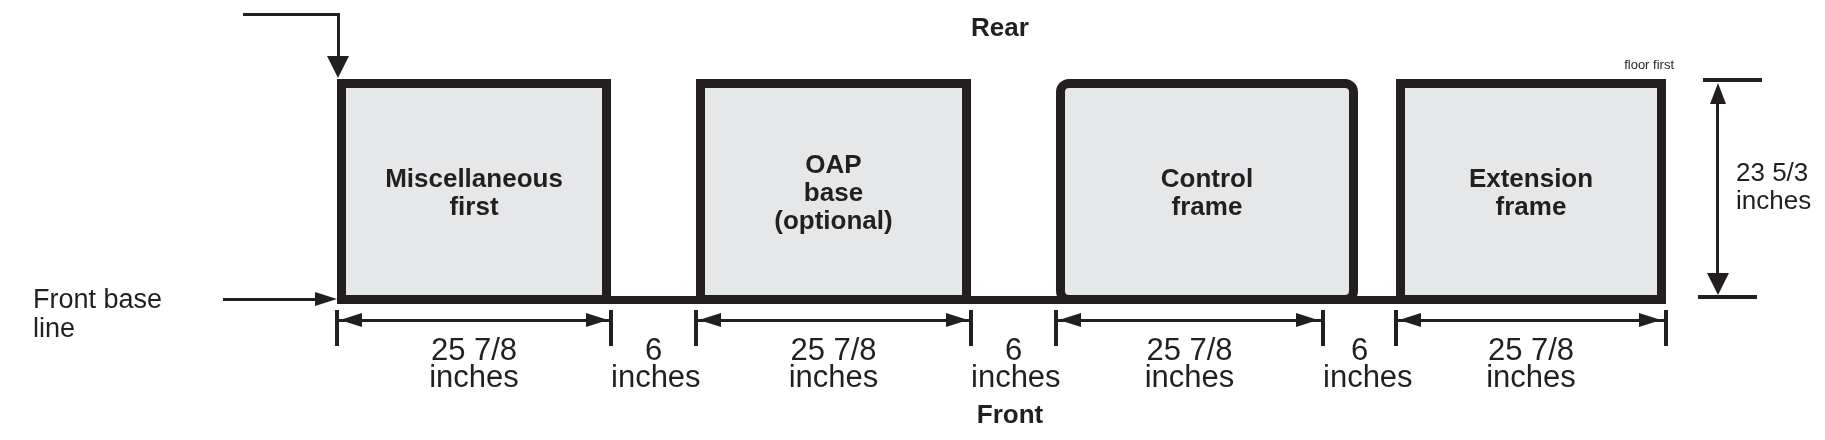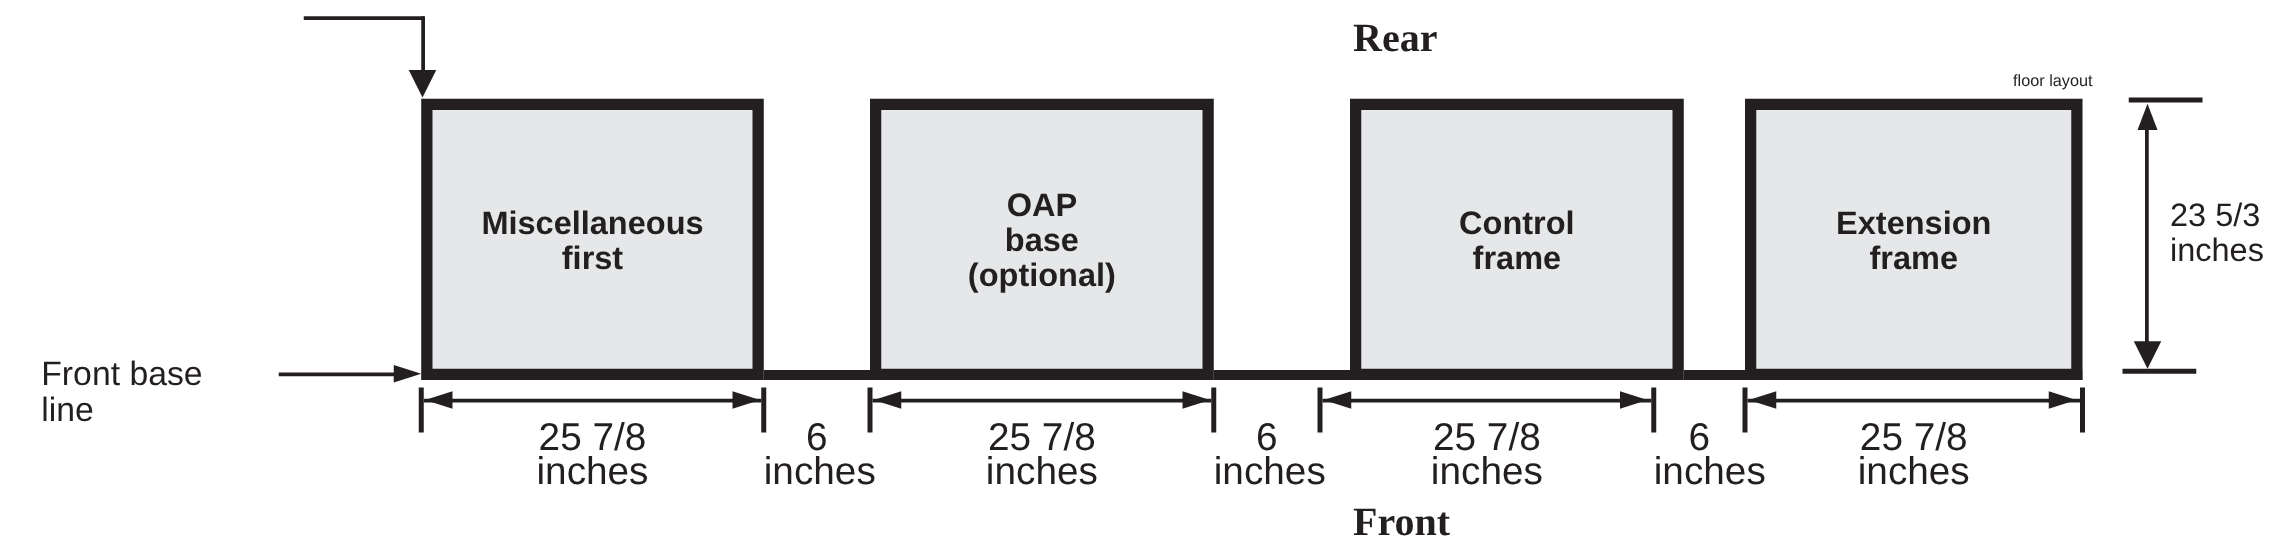--- a/index.html
+++ b/index.html
@@ -31,21 +31,21 @@
     font-size: 26px;
     line-height: 28px;
     text-align: center;
     white-space: pre-line;
   }
 
   
   .baseline { position: absolute; left: 337px; top: 296px; width: 1329px; height: 8px; background: #231f20; }
 
   
-  .title { position: absolute; font-weight: bold; font-size: 32px; text-align: right; font-family: Liberation Serif, serif; }
+  .title { position: absolute; font-weight: bold; font-size: 26px; text-align: center; }
 
   
   .note { position: absolute; font-size: 27px; line-height: 29px; }
 
   
   .hline { position: absolute; height: 3px; background: #231f20; }
   .vline { position: absolute; width: 3px; background: #231f20; }
 
   
   .tick { position: absolute; top: 310px; width: 4px; height: 36px; background: #231f20; }
@@ -83,30 +83,30 @@
 
   <div class="box" style="left:337px; width:274px;">
     <div class="box-label">Miscellaneous
 first</div>
   </div>
   <div class="box" style="left:696px; width:275px;">
     <div class="box-label">OAP
 base
 (optional)</div>
   </div>
-  <div class="box" style="left:1080px; width:267px;">
+  <div class="box" style="left:1056px; width:302px;border-radius:13px;">
     <div class="box-label">Control
 frame</div>
   </div>
   <div class="box" style="left:1396px; width:270px;">
     <div class="box-label">Extension
 frame</div>
   </div>
 
-  <div class="floor-note">floor layout</div>
+  <div class="floor-note">floor first</div>
 
   <div class="hline" style="left:243px; top:13px; width:96px;"></div>
   <div class="vline" style="left:337px; top:13px; height:45px;"></div>
   <div class="ah ah-down" style="left:327px; top:56px;"></div>
 
   <div class="note pre" style="left:33px; top:285px;">Front base
 line</div>
   <div class="hline" style="left:223px; top:298px; width:94px;"></div>
   <div class="ah ah-right" style="left:315px; top:292px;"></div>
 

